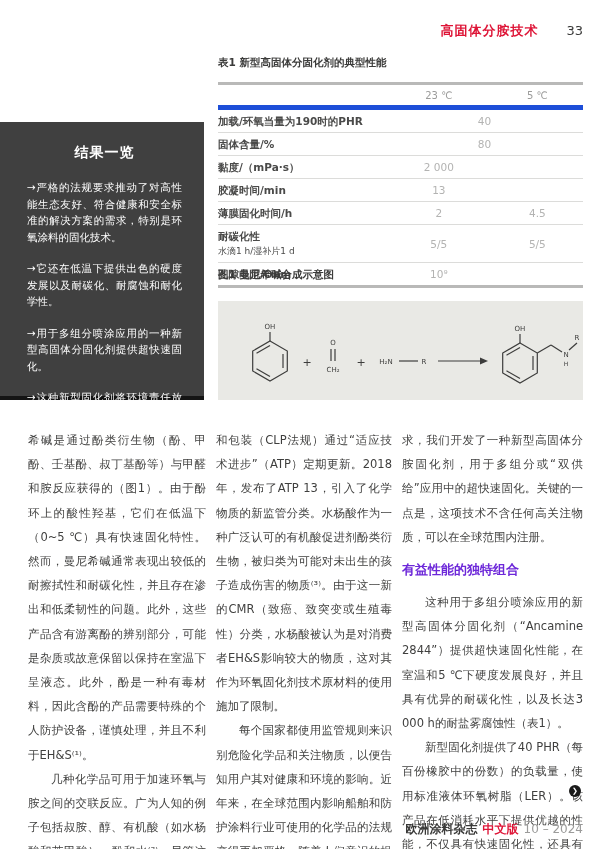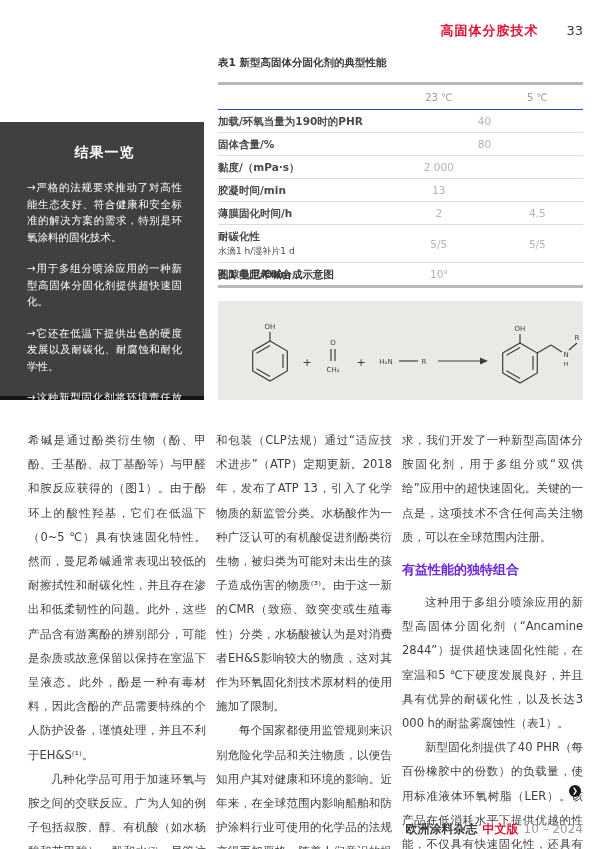--- a/index.html
+++ b/index.html
@@ -21,21 +21,21 @@
     background:#404040; border-bottom:4px solid #141414;
     color:#ffffff; padding:22px 22px 0 27px;
   }
   .results-title { text-align:center; font-weight:bold; font-size:14px; margin-bottom:17px; letter-spacing:1px; }
   .results-item { font-size:10.5px; line-height:16.5px; text-align:justify; margin-bottom:15px; }
 
   
   .table-wrap { position:absolute; left:218px; top:56px; width:365px; }
   .table-caption { font-size:10.5px; font-weight:bold; color:#3b3b3a; margin-bottom:12px; }
   .tbl { border-top:3px solid #b9b9b8; border-bottom:3px solid #b9b9b8; }
-  .thead { display:flex; align-items:center; height:25px; border-bottom:1px solid #1d4ed8;
+  .thead { display:flex; align-items:center; height:25px; border-bottom:5px solid #1d4ed8;
            color:#9b9b9a; font-size:10px; }
   .trow { display:flex; align-items:center; padding:5px 0; border-bottom:1px solid #dcdcda;
           font-size:10.5px; min-height:22px; }
   .trow:last-child { border-bottom:none; }
   .cl { width:46%; color:#4a4a49; font-weight:bold; line-height:12px; }
   .cl .sub { font-size:9px; font-weight:normal; margin-top:3px; }
   .c23 { width:29%; text-align:center; }
   .c5  { width:25%; text-align:center; }
   .val { color:#b3b3b2; }
   .cspan { width:54%; text-align:center; }
@@ -71,22 +71,22 @@
 <div class="page">
 
   <div class="header">
     <span class="section-title">高固体分胺技术</span>
     <span class="page-num">33</span>
   </div>
 
   <div class="results-box">
     <div class="results-title">结果一览</div>
     <div class="results-item">→严格的法规要求推动了对高性能生态友好、符合健康和安全标准的解决方案的需求，特别是环氧涂料的固化技术。</div>
+    <div class="results-item">→它还在低温下提供出色的硬度发展以及耐碳化、耐腐蚀和耐化学性。</div>
     <div class="results-item">→用于多组分喷涂应用的一种新型高固体分固化剂提供超快速固化。</div>
-    <div class="results-item">→它还在低温下提供出色的硬度发展以及耐碳化、耐腐蚀和耐化学性。</div>
     <div class="results-item">→这种新型固化剂将环境责任放在首位，同时在不减少功能或保护的情况下提供增强的性能。</div>
   </div>
 
   <div class="table-wrap">
     <div class="table-caption">表1 新型高固体分固化剂的典型性能</div>
     <div class="tbl">
       <div class="thead">
         <div class="cl"></div>
         <div class="c23">23 ℃</div>
         <div class="c5">5 ℃</div>

